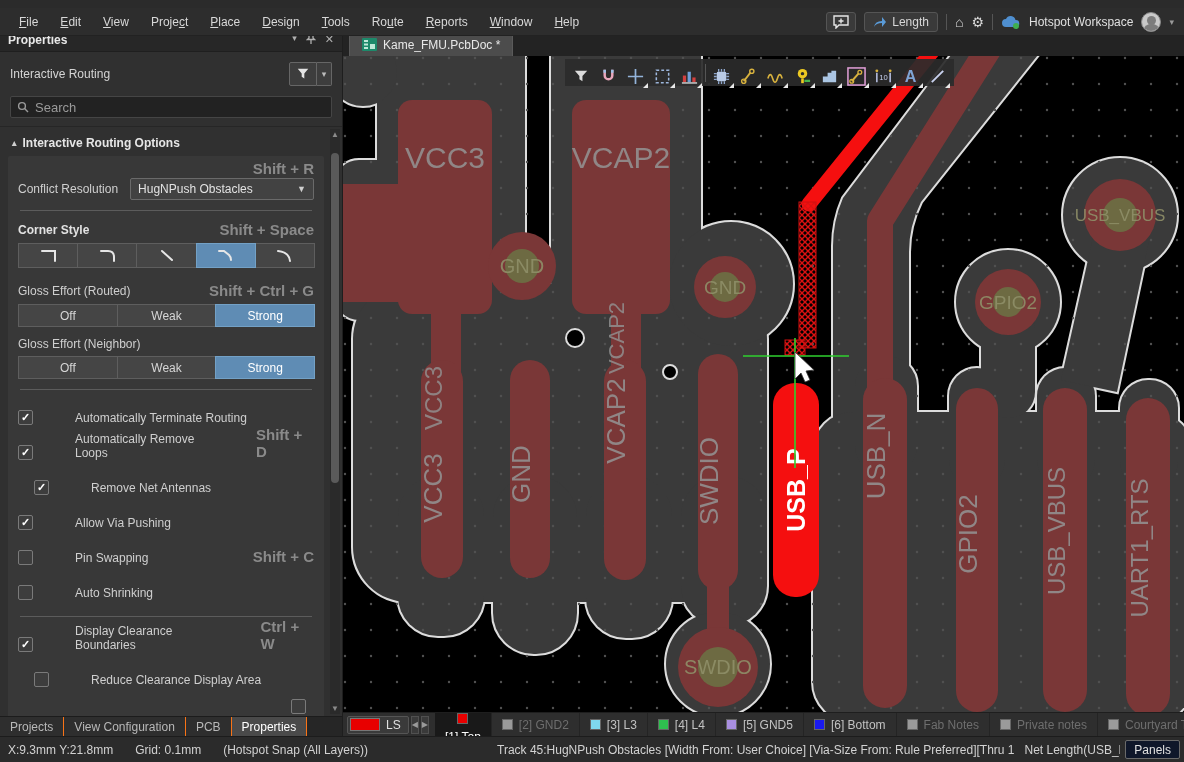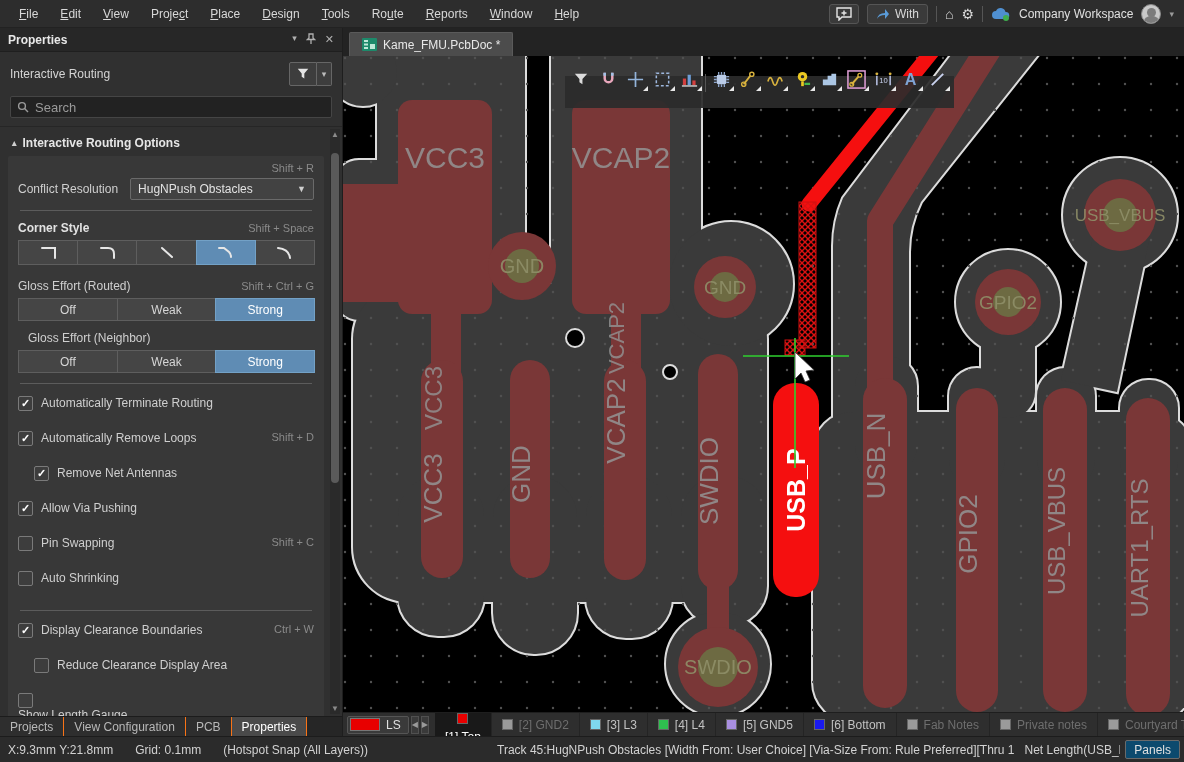--- a/index.html
+++ b/index.html
@@ -1,20 +1,20 @@
 <!DOCTYPE html>
 <html><head>
 <meta charset="utf-8">
 <style>
   * { margin:0; padding:0; box-sizing:border-box; }
   html,body { width:1184px; height:762px; overflow:hidden; background:#2b2b2b;
     font-family:"Liberation Sans", sans-serif; color:#d0d0d0; font-size:12px; }
 
   
-  #menubar { position:absolute; left:0; top:0; width:1184px; height:28px;
+  #menubar { position:absolute; left:0; top:8px; width:1184px; height:28px;
     background:#2d2d2d; border-bottom:1px solid #222; display:flex; align-items:center; z-index:30;}
   #menu-items { display:flex; align-items:center; padding-left:8px; }
   .menu-item { padding:0 11px; height:28px; line-height:28px; color:#d8d8d8; cursor:default; }
   .menu-item u { text-decoration:underline; }
   #menu-right { margin-left:auto; display:flex; align-items:center; gap:8px; padding-right:10px; }
   .tb-btn { height:20px; display:flex; align-items:center; gap:5px; background:#3a3a3a;
     border:1px solid #555; border-radius:3px; padding:0 8px; color:#d8d8d8; }
   .tb-sep { width:1px; height:16px; background:#555; }
   .tb-ico { font-size:14px; color:#d8d8d8; line-height:1; }
   #avatar { width:20px; height:20px; border-radius:50%; background:#c9c9c9;
@@ -41,31 +41,31 @@
   #search-box { margin:2px 10px 8px 10px; height:22px; background:#222; border:1px solid #454545;
     border-radius:2px; display:flex; align-items:center; padding:0 6px; gap:6px; }
   #search-box input { background:transparent; border:none; outline:none; color:#cfcfcf;
     font-family:"Liberation Sans",sans-serif; font-size:13px; width:250px; }
   #search-box input::placeholder { color:#9a9a9a; }
   #panel-scroll { position:relative; flex:1; overflow:hidden; border-top:1px solid #262626; padding-right:14px; }
   .sec-head { display:flex; align-items:center; padding:9px 6px 6px 12px; font-weight:bold; color:#e6e6e6; }
   .sec-head .tri { font-size:9px; margin-right:6px; color:#cfcfcf; }
   .group { background:#383838; margin:0 4px 0 8px; padding:4px 10px 8px 10px; border-radius:2px; }
   .row { display:flex; align-items:center; }
-  .shortcut { margin-left:auto; color:#8a8a8a; font-size:11px; }
+  .shortcut { margin-left:auto; color:#8a8a8a; font-size:15px;font-weight:bold; }
   .lbl { color:#cfcfcf; }
   .dropdown { margin-left:12px; flex:1; height:22px; background:#424242; border:1px solid #6a6a6a;
     border-radius:2px; display:flex; align-items:center; padding:0 7px; color:#e2e2e2; }
   .dropdown .dd-arrow { margin-left:auto; color:#cfcfcf; font-size:9px; }
   .divider { height:1px; background:#5c5c5c; margin:10px 2px; }
   .btn-strip { display:flex; margin-top:5px; }
   .strip-btn { flex:1; height:25px; background:#454545; border:1px solid #5e5e5e; margin-right:-1px;
     display:flex; align-items:center; justify-content:center; color:#d6d6d6; }
   .strip-btn.selected { background:#5f8cb4; border-color:#73a1c6; color:#fff; position:relative; z-index:1;}
-  .check-row { display:flex; align-items:flex-start; height:23px; margin-top:12px; }
+  .check-row { display:flex; align-items:flex-end; height:23px; margin-top:12px;gap:34px; }
   .check-box { width:15px; height:15px; background:#3d3d3d; border:1px solid #7a7a7a; border-radius:2px;
     display:flex; align-items:center; justify-content:center; font-size:11px; color:#fff;
     margin-right:8px; flex:0 0 auto; }
   .check-box.checked:before { content:"✓"; font-weight:bold; }
   .pad-entry { display:flex; align-items:center; padding:8px 8px 6px 12px; color:#cfcfcf; }
   #sel-status { padding:4px 8px 3px 8px; color:#c4c4c4; }
   #panel-tabs { display:flex; height:20px; background:#262626; border-top:1px solid #1c1c1c; }
   .ptab { padding:0 10px; display:flex; align-items:center; color:#b8b8b8; border-right:1px solid #f97316;
     background:#2e2e2e; font-size:12px; }
   .ptab.active { background:#4a4a4a; color:#fff; }
@@ -74,22 +74,22 @@
   .scr-arrow { position:absolute; left:0; width:10px; text-align:center; color:#8a8a8a; font-size:8px; }
 
   
   #doctabs { position:absolute; left:343px; top:28px; width:841px; height:28px; background:#232323;
     display:flex; align-items:flex-end; }
   #doc-tab { height:24px; margin-left:6px; background:#4c4c4c; border:1px solid #5a5a5a; border-bottom:none;
     display:flex; align-items:center; gap:6px; padding:0 12px; color:#e8e8e8; border-radius:2px 2px 0 0; }
 
   
   #canvas-wrap { position:absolute; left:343px; top:56px; width:841px; height:656px; background:#000; }
-  #pcb-toolbar { position:absolute; left:222px; top:20px; height:27px; display:flex; align-items:flex-end;
-    background:rgba(43,43,43,0.93); padding:16px 3px; z-index:10; }
+  #pcb-toolbar { position:absolute; left:222px; top:3px; height:27px; display:flex; align-items:flex-start;
+    background:rgba(43,43,43,0.93); padding:5px 3px; z-index:10; }
   .pcb-tool { width:27px; height:25px; display:flex; align-items:center; justify-content:center; position:relative; }
   .pcb-tool .dd { position:absolute; right:1px; bottom:1px; width:0; height:0;
     border-left:5px solid transparent; border-bottom:5px solid #e8e8e8; }
   .pcb-tool-sep { width:1px; height:18px; background:#555; margin:0 2px; }
 
   
   #layerbar { position:absolute; left:343px; top:712px; width:841px; height:24px; background:#2e2e2e;
     display:flex; align-items:center; overflow:hidden; border-top:1px solid #1e1e1e; }
   #ls-chip { display:flex; align-items:center; gap:6px; background:#3a3a3a; border:1px solid #555;
     margin-left:4px; padding:1px 7px 1px 2px; border-radius:2px; color:#e0e0e0; }
@@ -102,21 +102,21 @@
   .layer-sw { width:11px; height:11px; border:1px solid #666; flex:0 0 auto; }
   .layer-tab .ltxt { color:#c2c2c2; }
   .layer-tab.active .ltxt { color:#fff; }
   .layer-tab.dim .ltxt { color:#6e6e6e; }
 
   
   #statusbar { position:absolute; left:0; top:736px; width:1184px; height:26px; background:#2b2b2b;
     border-top:1px solid #1c1c1c; display:flex; align-items:center; font-size:12px; color:#d2d2d2; }
   #sb-left { display:flex; gap:22px; padding-left:8px; white-space:nowrap; }
   #sb-right { position:absolute; left:497px; right:64px; display:flex; gap:10px; white-space:nowrap; overflow:hidden; }
-  #panels-btn { position:absolute; right:4px; top:3px; height:19px; padding:0 8px; background:#0c4a6e;
+  #panels-btn { position:absolute; right:4px; top:3px; height:19px; padding:0 8px; background:#0f172a;
     border:1px solid #6a6a6a; border-radius:2px; display:flex; align-items:center; color:#e0e0e0; }
 
   svg text { font-family:"Liberation Sans", sans-serif; }
 </style>
 </head>
 <body>
 
 <div id="menubar">
   <div id="menu-items">
       <span class="menu-item"><u>F</u>ile</span>
@@ -135,31 +135,31 @@
     <div class="tb-btn" style="padding:0 6px;">
       <svg width="16" height="14" viewBox="0 0 16 14">
           <path d="M1 1 h14 v9 h-9 l-3 3 v-3 h-2 Z" fill="none" stroke="#e6e6e6" stroke-width="1.4"></path>
           <path d="M8 3.5 v5 M5.5 6 h5" stroke="#e6e6e6" stroke-width="1.4"></path>
         </svg>
     </div>
     <div class="tb-btn">
       <svg width="14" height="12" viewBox="0 0 14 12">
           <path d="M1 11 q1 -6 8 -6 V1 l4 5 -4 5 V7 q-6 0 -8 4 Z" fill="#5a9bd8"></path>
         </svg>
-      <span>With</span>
+      <span>Length</span>
     </div>
     <div class="tb-sep"></div>
     <span class="tb-ico">⌂</span>
     <span class="tb-ico">⚙</span>
     <div class="tb-sep"></div>
     <svg width="20" height="14" viewBox="0 0 20 14">
         <path d="M5 12 a4 4 0 0 1 0 -8 a5 5 0 0 1 9.5 1 a3.5 3.5 0 0 1 0.5 7 Z" fill="#4f8fd0"></path>
         <circle cx="15" cy="11" r="3" fill="#3fae4f"></circle>
       </svg>
-    <span style="color:#e0e0e0;">Company Workspace</span>
+    <span style="color:#e0e0e0;">Hotspot Workspace</span>
     <div id="avatar"></div>
     <span style="color:#9a9a9a;font-size:9px;">▾</span>
   </div>
 </div>
 
 <div id="panel">
   <div id="panel-header">
     <span class="ttl">Properties</span>
     <span class="hicons">
       <span style="font-size:9px;">▾</span>
@@ -247,21 +247,21 @@
       <div class="row" style="margin-top:14px;">
         <span class="lbl">Gloss Effort (Routed)</span>
         <span class="shortcut">Shift + Ctrl + G</span>
       </div>
       <div class="btn-strip" id="gloss-routed-strip">
           <div class="strip-btn" style="height: 23px;">Off</div>
           <div class="strip-btn" style="height: 23px;">Weak</div>
           <div class="strip-btn selected" style="height: 23px;">Strong</div>
         </div>
 
-      <div class="row" style="margin-top:10px;margin-left:10px;">
+      <div class="row" style="margin-top:10px;">
         <span class="lbl">Gloss Effort (Neighbor)</span>
       </div>
       <div class="btn-strip" id="gloss-neighbor-strip">
           <div class="strip-btn" style="height: 23px;">Off</div>
           <div class="strip-btn" style="height: 23px;">Weak</div>
           <div class="strip-btn selected" style="height: 23px;">Strong</div>
         </div>
 
       <div class="divider"></div>
 

